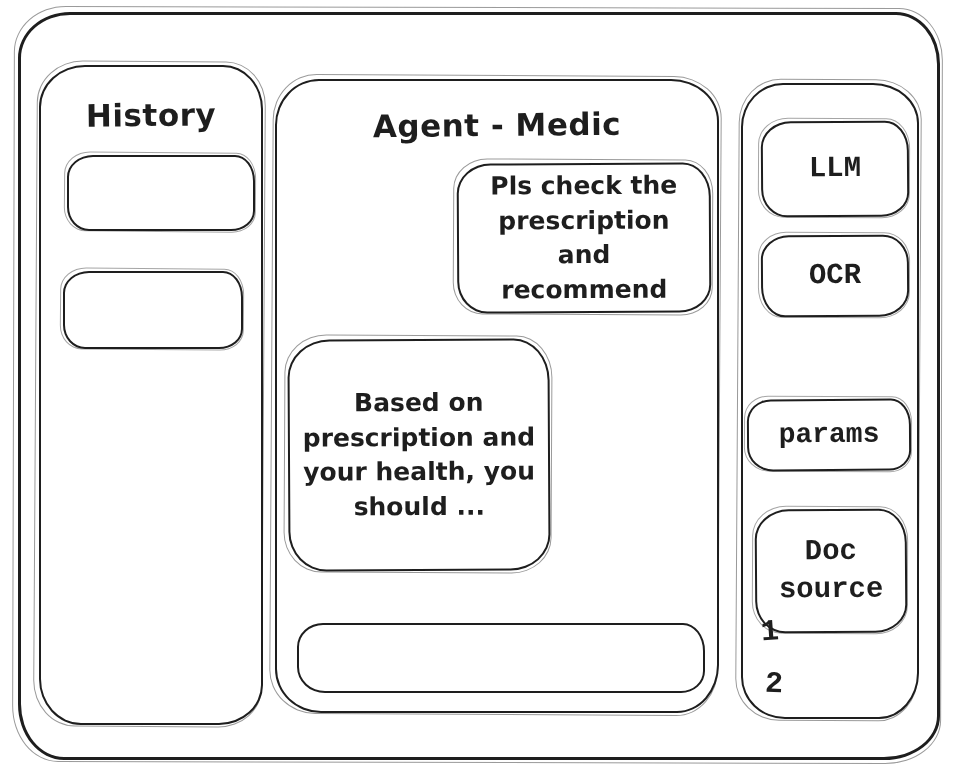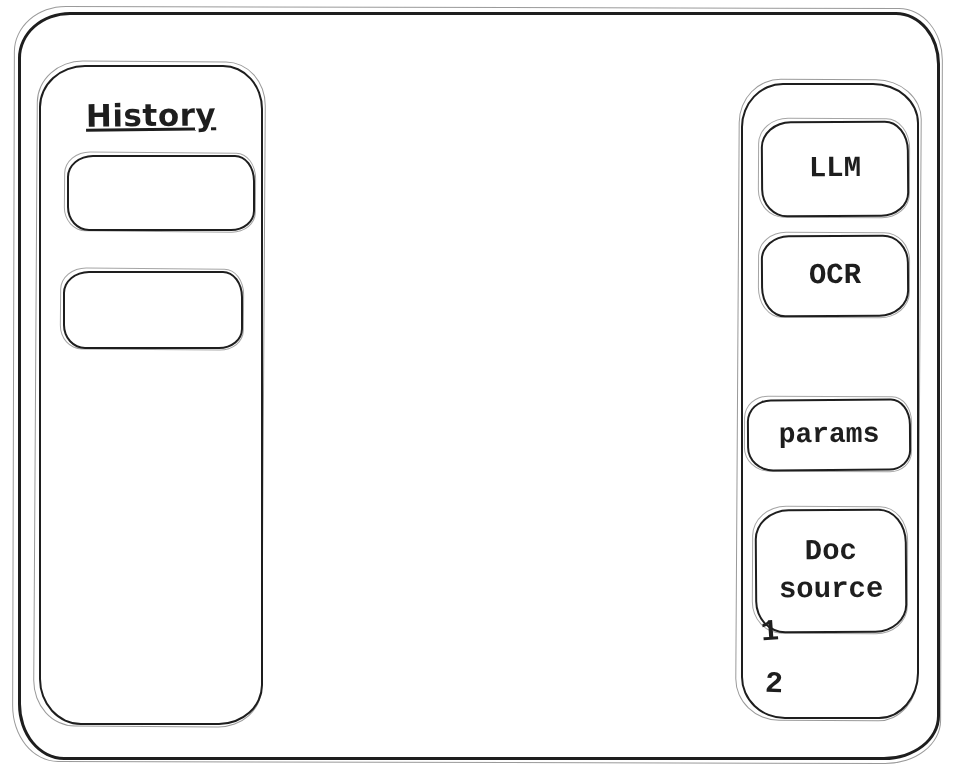--- a/index.html
+++ b/index.html
@@ -42,21 +42,20 @@
     text-align:center;
     font-size:31px;
     font-weight:600;
     letter-spacing:.5px;
     transform:rotate(-.6deg);
   }
 
   .history-panel{
     left:36px; top:62px; width:224px; height:660px;
     border-radius:46px 40px 44px 42px / 42px 44px 40px 46px;
-    text-decoration:underline;
   }
   .history-panel .panel-title{ margin-top:30px; }
   .history-item{
     position:absolute;
     background:var(--bg);
     border:2.6px solid var(--ink);
     border-radius:26px 20px 24px 22px / 22px 26px 20px 24px;
   }
   .history-item::after{
     content:""; position:absolute; inset:-5px -3px -3px -5px;
@@ -154,20 +153,30 @@
 <body>
 
 <div class="sk frame">
 
   <div class="sk history-panel" style="left:18px;top:50px;">
     <div class="panel-title">History</div>
     <div class="history-item h-item-1"></div>
     <div class="history-item h-item-2"></div>
   </div>
 
+  <div class="sk chat-panel" style="left:254px;top:64px;">
+    <div class="panel-title">Agent - Medic</div>
+    <div class="bubble bubble-user">
+      <span>Pls check the prescription and recommend</span>
+    </div>
+    <div class="bubble bubble-assistant">
+      <span>Based on prescription and your health, you should ...</span>
+    </div>
+    <input class="chat-input" type="text" value="" style="">
+  </div>
 
   <div class="sk tools-panel" style="left:720px;top:68px;">
     <button class="tool-btn btn-llm">LLM</button>
     <button class="tool-btn btn-ocr">OCR</button>
     <button class="tool-btn btn-params">params</button>
     <button class="tool-btn btn-doc">Doc source</button>
     <div class="doc-num doc-num-1">1</div>
     <div class="doc-num doc-num-2">2</div>
   </div>
 

